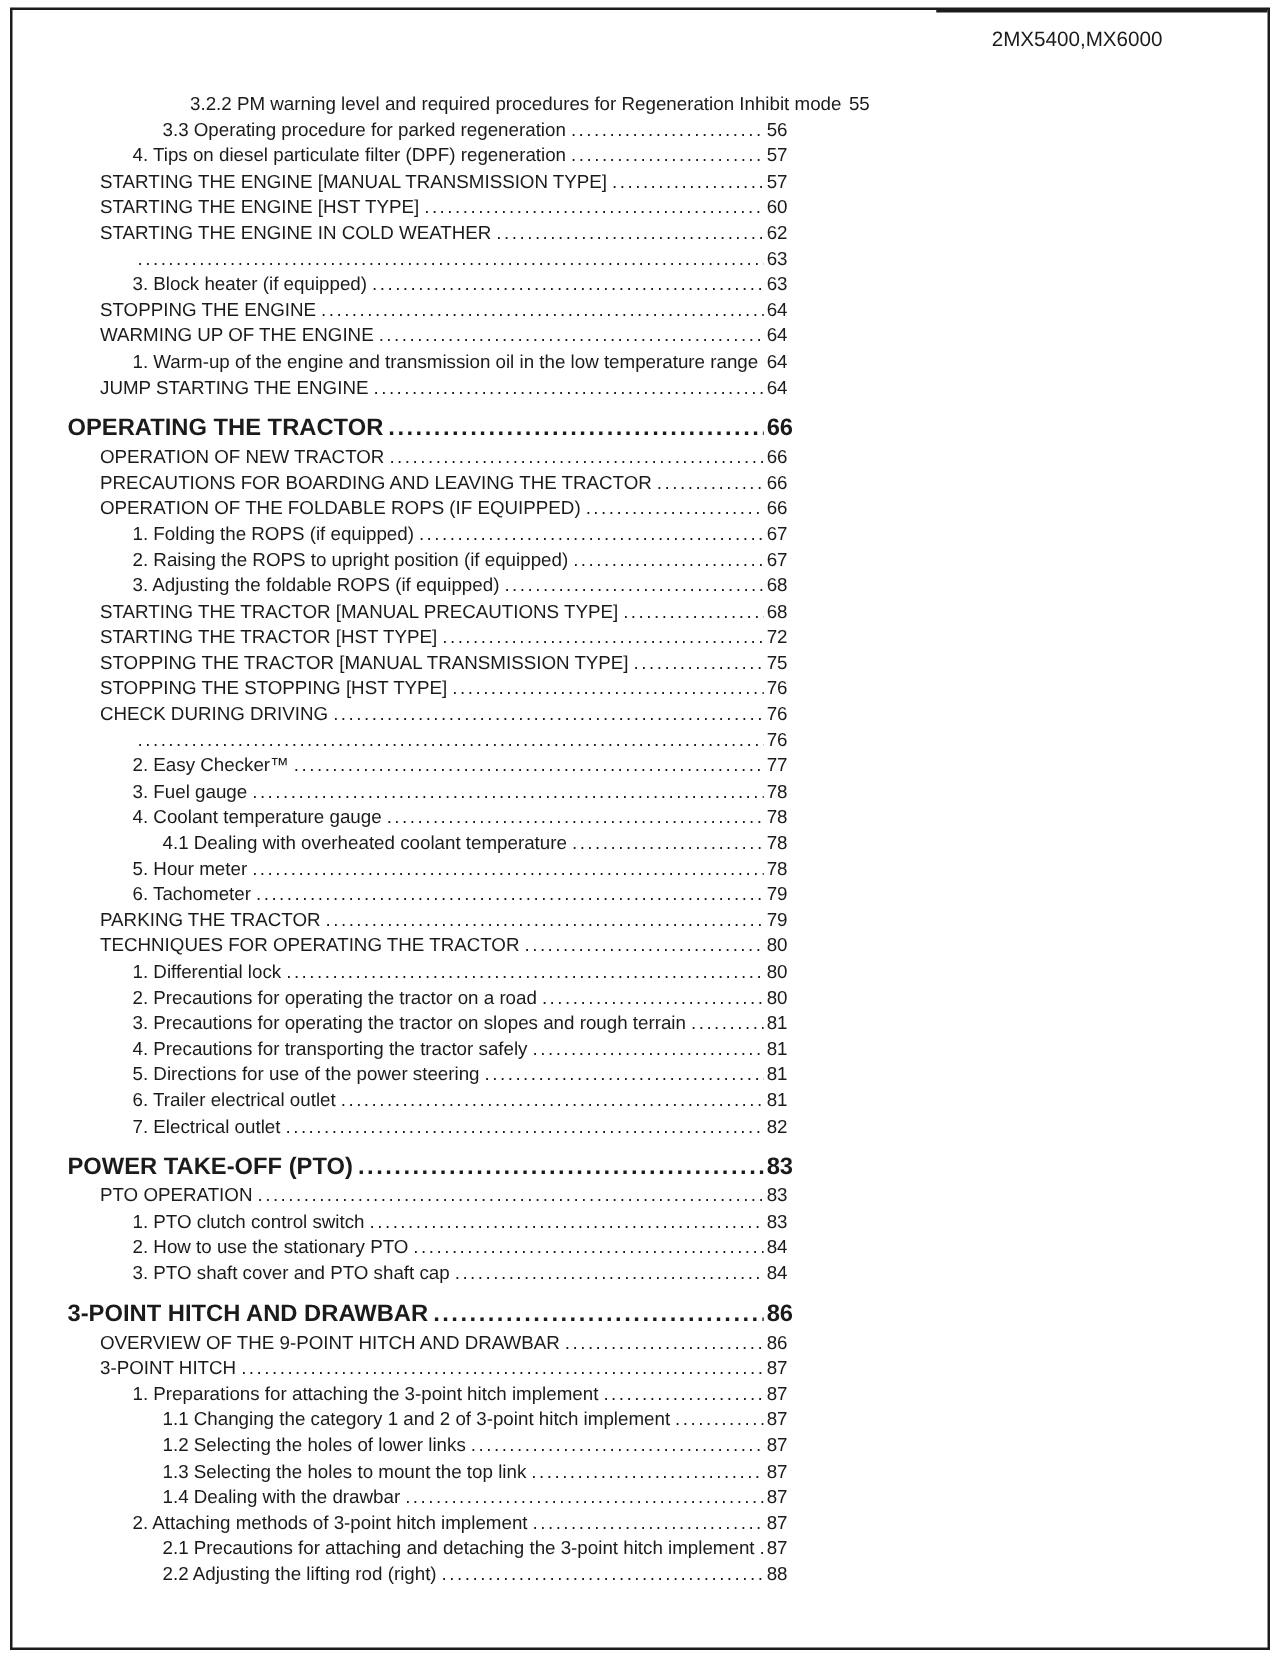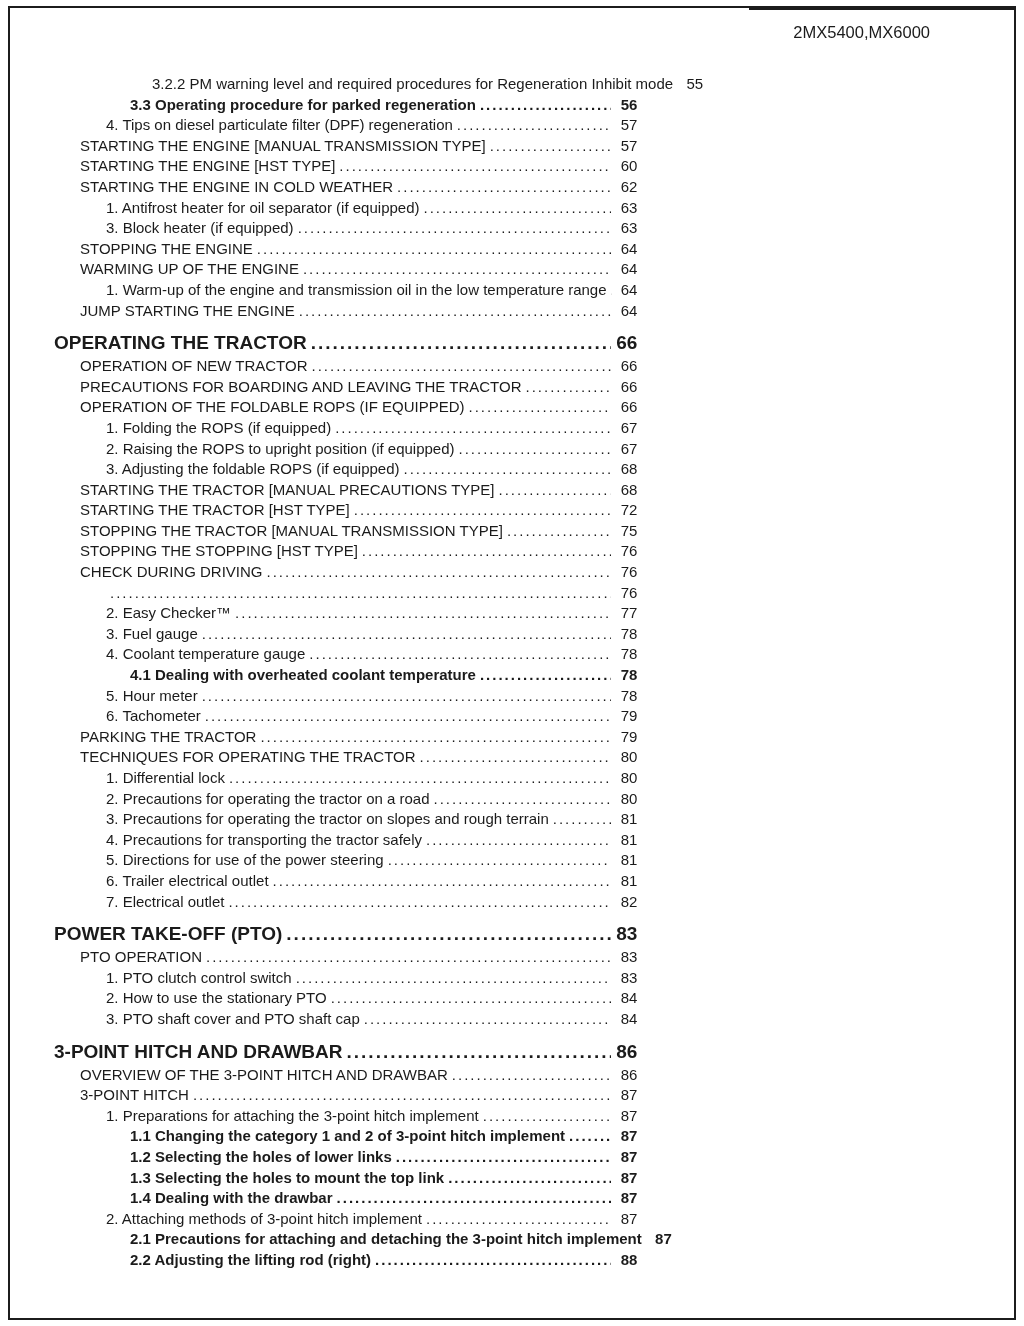--- a/index.html
+++ b/index.html
@@ -41,26 +41,26 @@
     margin: 0 2px 0 4px;
     color: #1b1b1b;
   }
   .dots::after {
     content: "........................................................................................................................................................................................................................................................................................................";
     letter-spacing: 2px;
   }
   .toc-page {
     flex: 0 0 auto;
     min-width: 24px;
-    text-align: right;
+    text-align: left;
     white-space: nowrap;
   }
   .lvl1 { padding-left: 26px; }
   .lvl2 { padding-left: 52px; }
-  .lvl3 { padding-left: 76px; font-weight: bold; }
+  .lvl3 { padding-left: 76px; }
   .lvl4 { padding-left: 98px; }
   .chapter {
     font-weight: bold;
     font-size: 19px;
     line-height: 26px;
     margin-top: 9px;
     padding-left: 0;
   }
   .footer {
     flex: 0 0 auto;
@@ -103,21 +103,20 @@
         <span class="toc-title">STARTING THE ENGINE [HST TYPE]</span>
         <span class="dots"></span>
         <span class="toc-page">60</span>
       </div>
       <div class="toc-row lvl1">
         <span class="toc-title">STARTING THE ENGINE IN COLD WEATHER</span>
         <span class="dots"></span>
         <span class="toc-page">62</span>
       </div>
       <div class="toc-row lvl2">
-        <span class="toc-title">1. Antifrost heater for oil separator (if equipped)</span>
         <span class="dots"></span>
         <span class="toc-page">63</span>
       </div>
       <div class="toc-row lvl2">
         <span class="toc-title">3. Block heater (if equipped)</span>
         <span class="dots"></span>
         <span class="toc-page">63</span>
       </div>
       <div class="toc-row lvl1">
         <span class="toc-title">STOPPING THE ENGINE</span>
@@ -302,21 +301,21 @@
         <span class="toc-title">3. PTO shaft cover and PTO shaft cap</span>
         <span class="dots"></span>
         <span class="toc-page">84</span>
       </div>
       <div class="toc-row lvl0 chapter">
         <span class="toc-title">3-POINT HITCH AND DRAWBAR</span>
         <span class="dots"></span>
         <span class="toc-page">86</span>
       </div>
       <div class="toc-row lvl1">
-        <span class="toc-title">OVERVIEW OF THE 3-POINT HITCH AND DRAWBAR</span>
+        <span class="toc-title">OVERVIEW OF THE 9-POINT HITCH AND DRAWBAR</span>
         <span class="dots"></span>
         <span class="toc-page">86</span>
       </div>
       <div class="toc-row lvl1">
         <span class="toc-title">3-POINT HITCH</span>
         <span class="dots"></span>
         <span class="toc-page">87</span>
       </div>
       <div class="toc-row lvl2">
         <span class="toc-title">1. Preparations for attaching the 3-point hitch implement</span>

